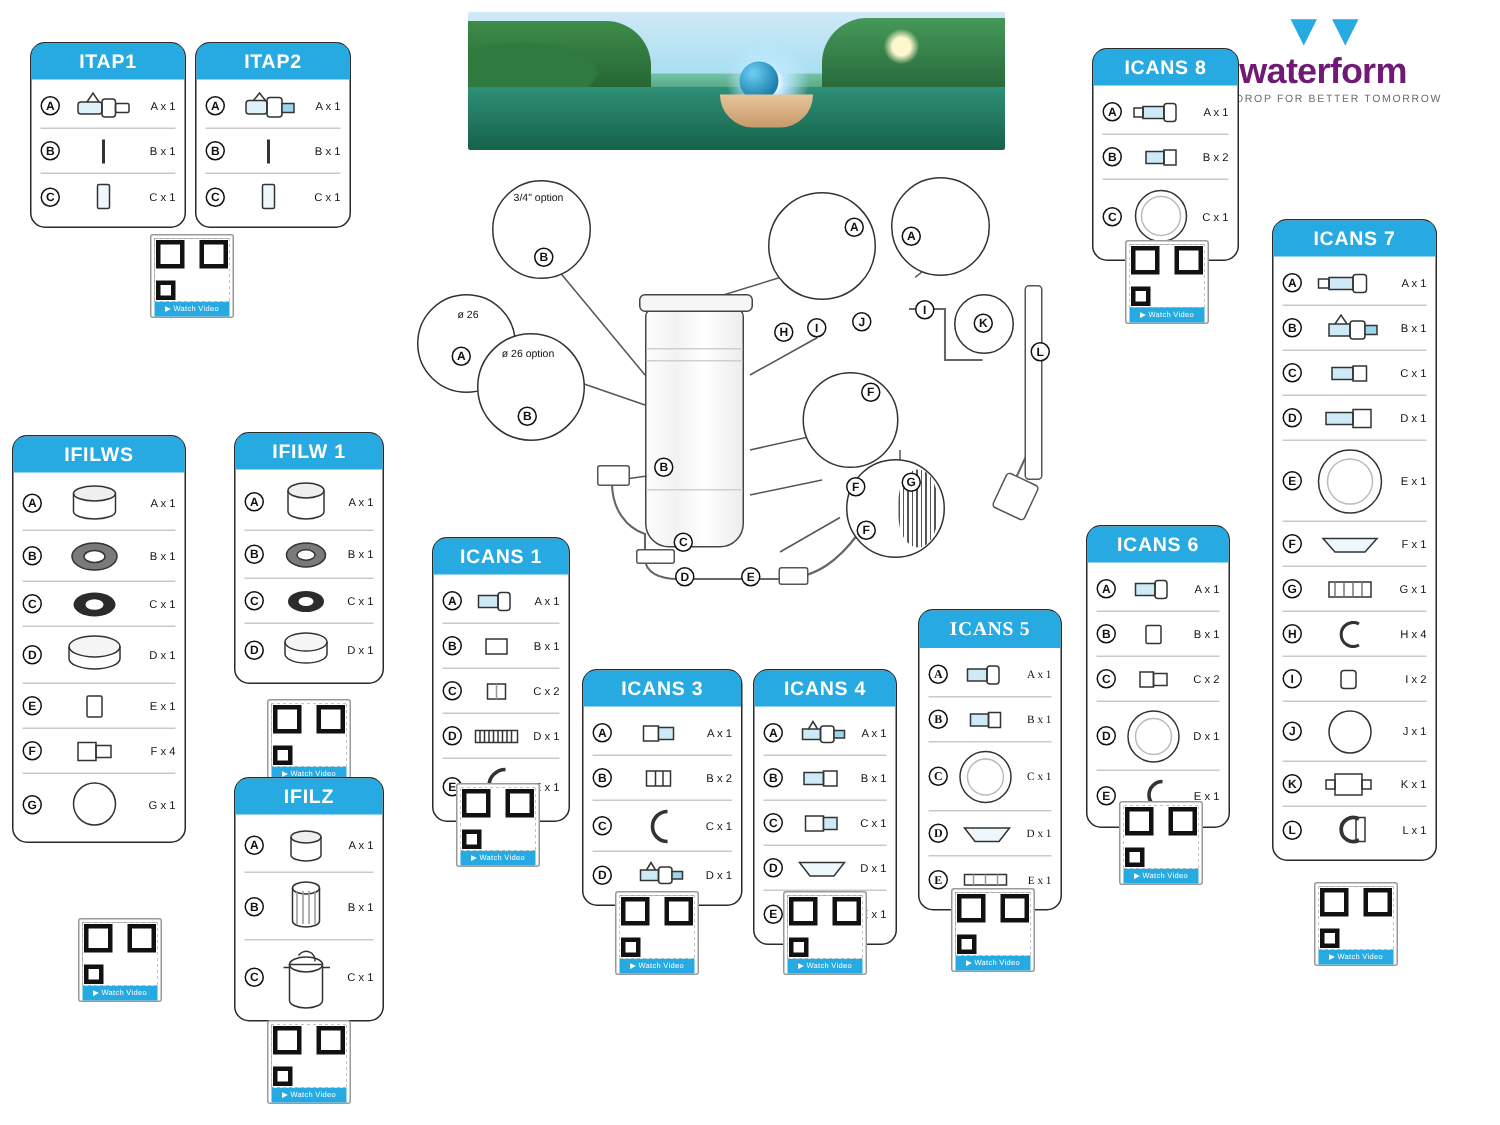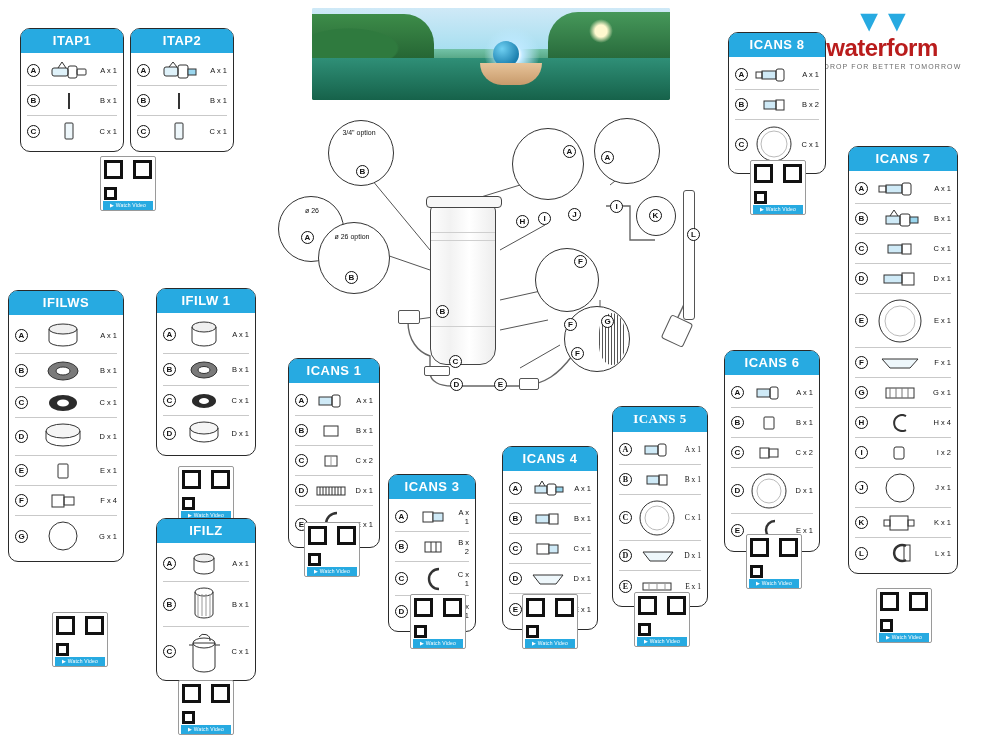--- a/index.html
+++ b/index.html
@@ -99,21 +99,21 @@
   .hero .globe { position:absolute; left:50.5%; top:36%; width:26px; height:26px; border-radius:50%;
     background:radial-gradient(circle at 35% 30%, #6fd0f2, #1b7fae 70%); }
   .hero .hands { position:absolute; left:47%; top:60%; width:62px; height:22px;
     background:linear-gradient(180deg,#e7c49a,#c79a6b); border-radius:0 0 28px 28px; }
   .hero .sun { position:absolute; right:16%; top:12%; width:24px; height:24px; border-radius:50%;
     background:radial-gradient(circle,#fff8cf 0 35%, rgba(255,248,207,0) 70%); }
 
   
   .brand { position:absolute; right:18px; top:8px; width:200px; text-align:center; }
   .brand .mark { color:#27aae1; font-size:30px; line-height:26px; letter-spacing:-2px; font-weight:bold; }
-  .brand .name { color:#b91c1c; font-size:24px; font-weight:bold; letter-spacing:-.5px; }
+  .brand .name { color:#701a75; font-size:24px; font-weight:bold; letter-spacing:-.5px; }
   .brand .tag { color:#6b6b6b; font-size:7px; letter-spacing:1.1px; margin-top:1px; }
 
   
   .callout {
     position:absolute; border:1px solid #333; border-radius:50%;
     background:#fff;
   }
   .tank {
     position:absolute; left:430px; top:205px; width:66px; height:160px;
     border:1.6px solid #444; border-radius:6px 6px 16px 16px;
@@ -764,21 +764,21 @@
   </div>
 </div>
 
 <div class="qr" style="left:304px; top:522px;">
   <div class="code">
       <span class="fin3"></span>
     </div>
   <div class="vid"><span class="tri">▶</span> <span>Watch Video</span></div>
 </div>
 
-<div class="panel" style="left:388px; top:446px; width:88px;margin-top:28px;">
+<div class="panel" style="left:388px; top:446px; width:107px;">
   <div class="panel-head">ICANS 3</div>
   <div class="panel-body">
     <div class="prow">
         <span class="bullet">A</span>
         <span class="pfig">
           <svg width="44" height="18">
             <g fill="none" stroke="#333">
               <rect x="12" y="4" width="10" height="10"></rect>
               <rect x="22" y="5" width="10" height="8" fill="#cfeaf7"></rect>
             </g>

